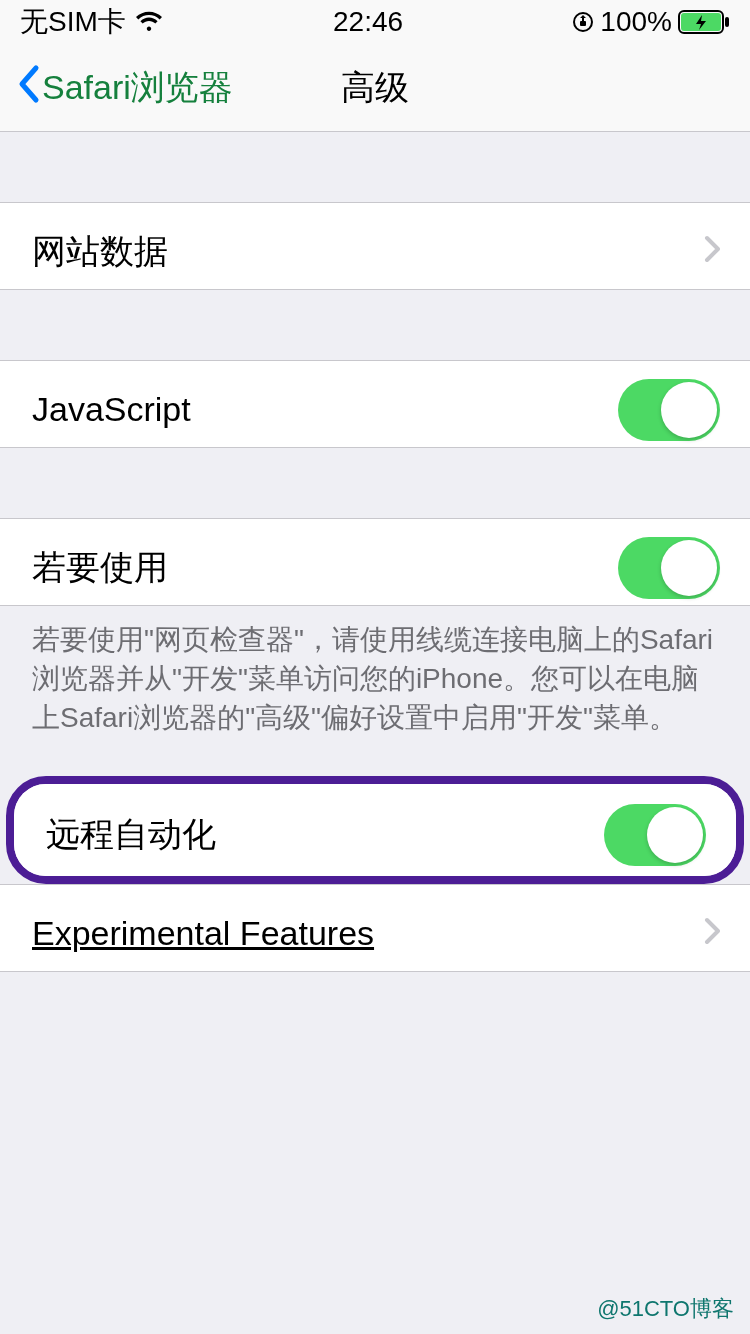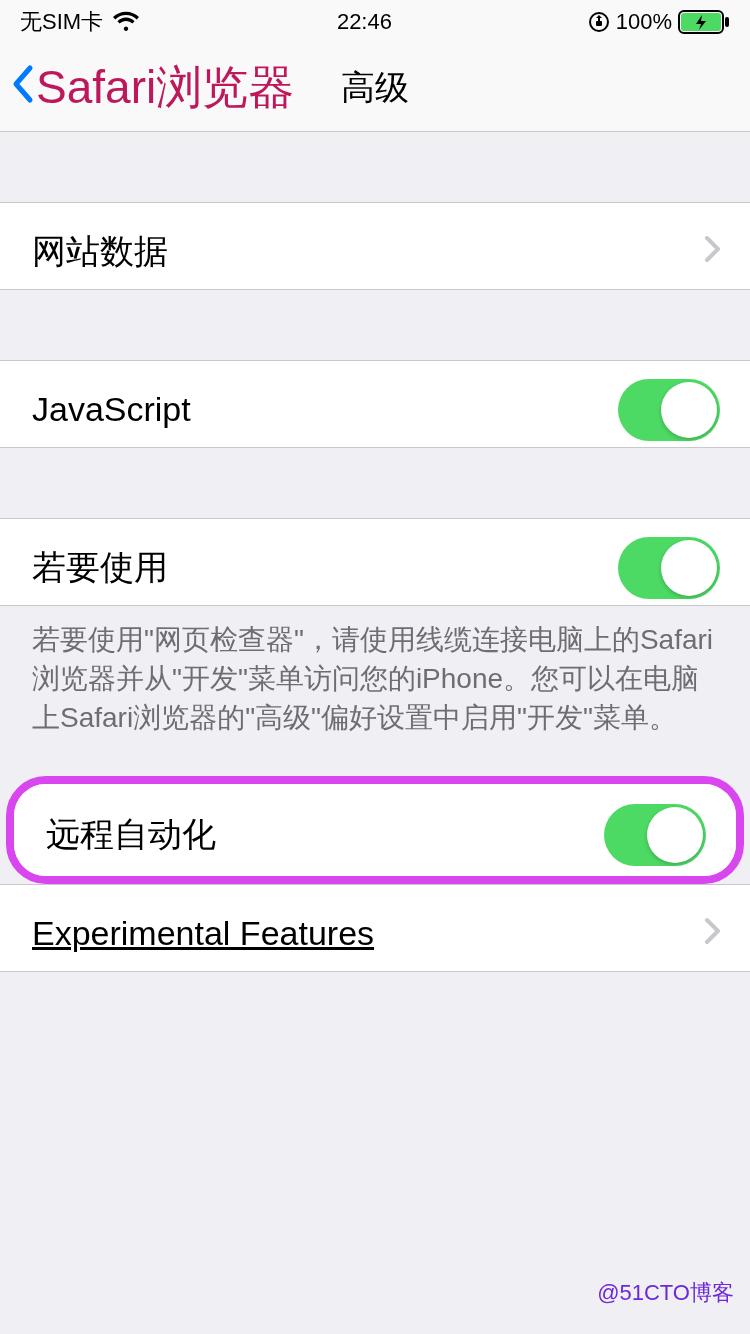--- a/index.html
+++ b/index.html
@@ -11,43 +11,44 @@
       position: relative;
       overflow: hidden;
     }
     .status-bar {
       height: 44px;
       display: flex;
       align-items: center;
       justify-content: space-between;
       padding: 0 20px;
       background: #f9f9f9;
-      font-size: 22px;
+      font-size: 28px;
       font-weight: 500;
       color: #000;
     }
     .status-left { display: flex; align-items: center; gap: 8px; }
     .status-right { display: flex; align-items: center; gap: 6px; }
     .wifi-icon svg, .lock-icon svg { display: block; }
     .battery-icon { display: flex; align-items: center; }
     .nav-bar {
       height: 88px;
       background: #f9f9f9;
       border-bottom: 1px solid #c8c7cc;
       display: flex;
       align-items: center;
       position: relative;
     }
     .back-btn {
       display: flex;
       align-items: center;
-      color: #be185d;
-      font-size: 46px;
+      color: #15803d;
+      font-size: 34px;
       padding-left: 10px;
       cursor: pointer;
+      margin-left: 6px;
     }
     .back-chevron { margin-right: 2px; }
     .nav-title {
       position: absolute;
       left: 50%;
       transform: translateX(-50%);
       font-size: 34px;
       font-weight: 400;
       color: #000;
     }
@@ -86,36 +87,36 @@
       right: 3px;
       box-shadow: 0 2px 4px rgba(0,0,0,0.2);
     }
     .footer-text {
       padding: 14px 32px;
       font-size: 28px;
       color: #6d6d72;
       line-height: 1.4;
     }
     .highlight-frame {
-      border: 8px solid #d946ef;
+      border: 8px solid #4c1d95;
       border-radius: 40px;
       margin: 24px 6px 0 6px;
       overflow: hidden;
     }
     .highlight-frame .cell {
       border-top: none;
       border-bottom: none;
       min-height: 92px;
     }
     .group-after-highlight .cell { border-top: none; text-decoration: underline; }
     .watermark {
       position: absolute;
-      bottom: 26px;
+      bottom: 10px;
       right: 16px;
-      color: #6d28d9;
+      color: #0f766e;
       font-size: 22px;
     }
   </style>
 </head>
 <body>
 
 <div class="status-bar">
   <div class="status-left">
     <span>无SIM卡</span>
     <span class="wifi-icon">

